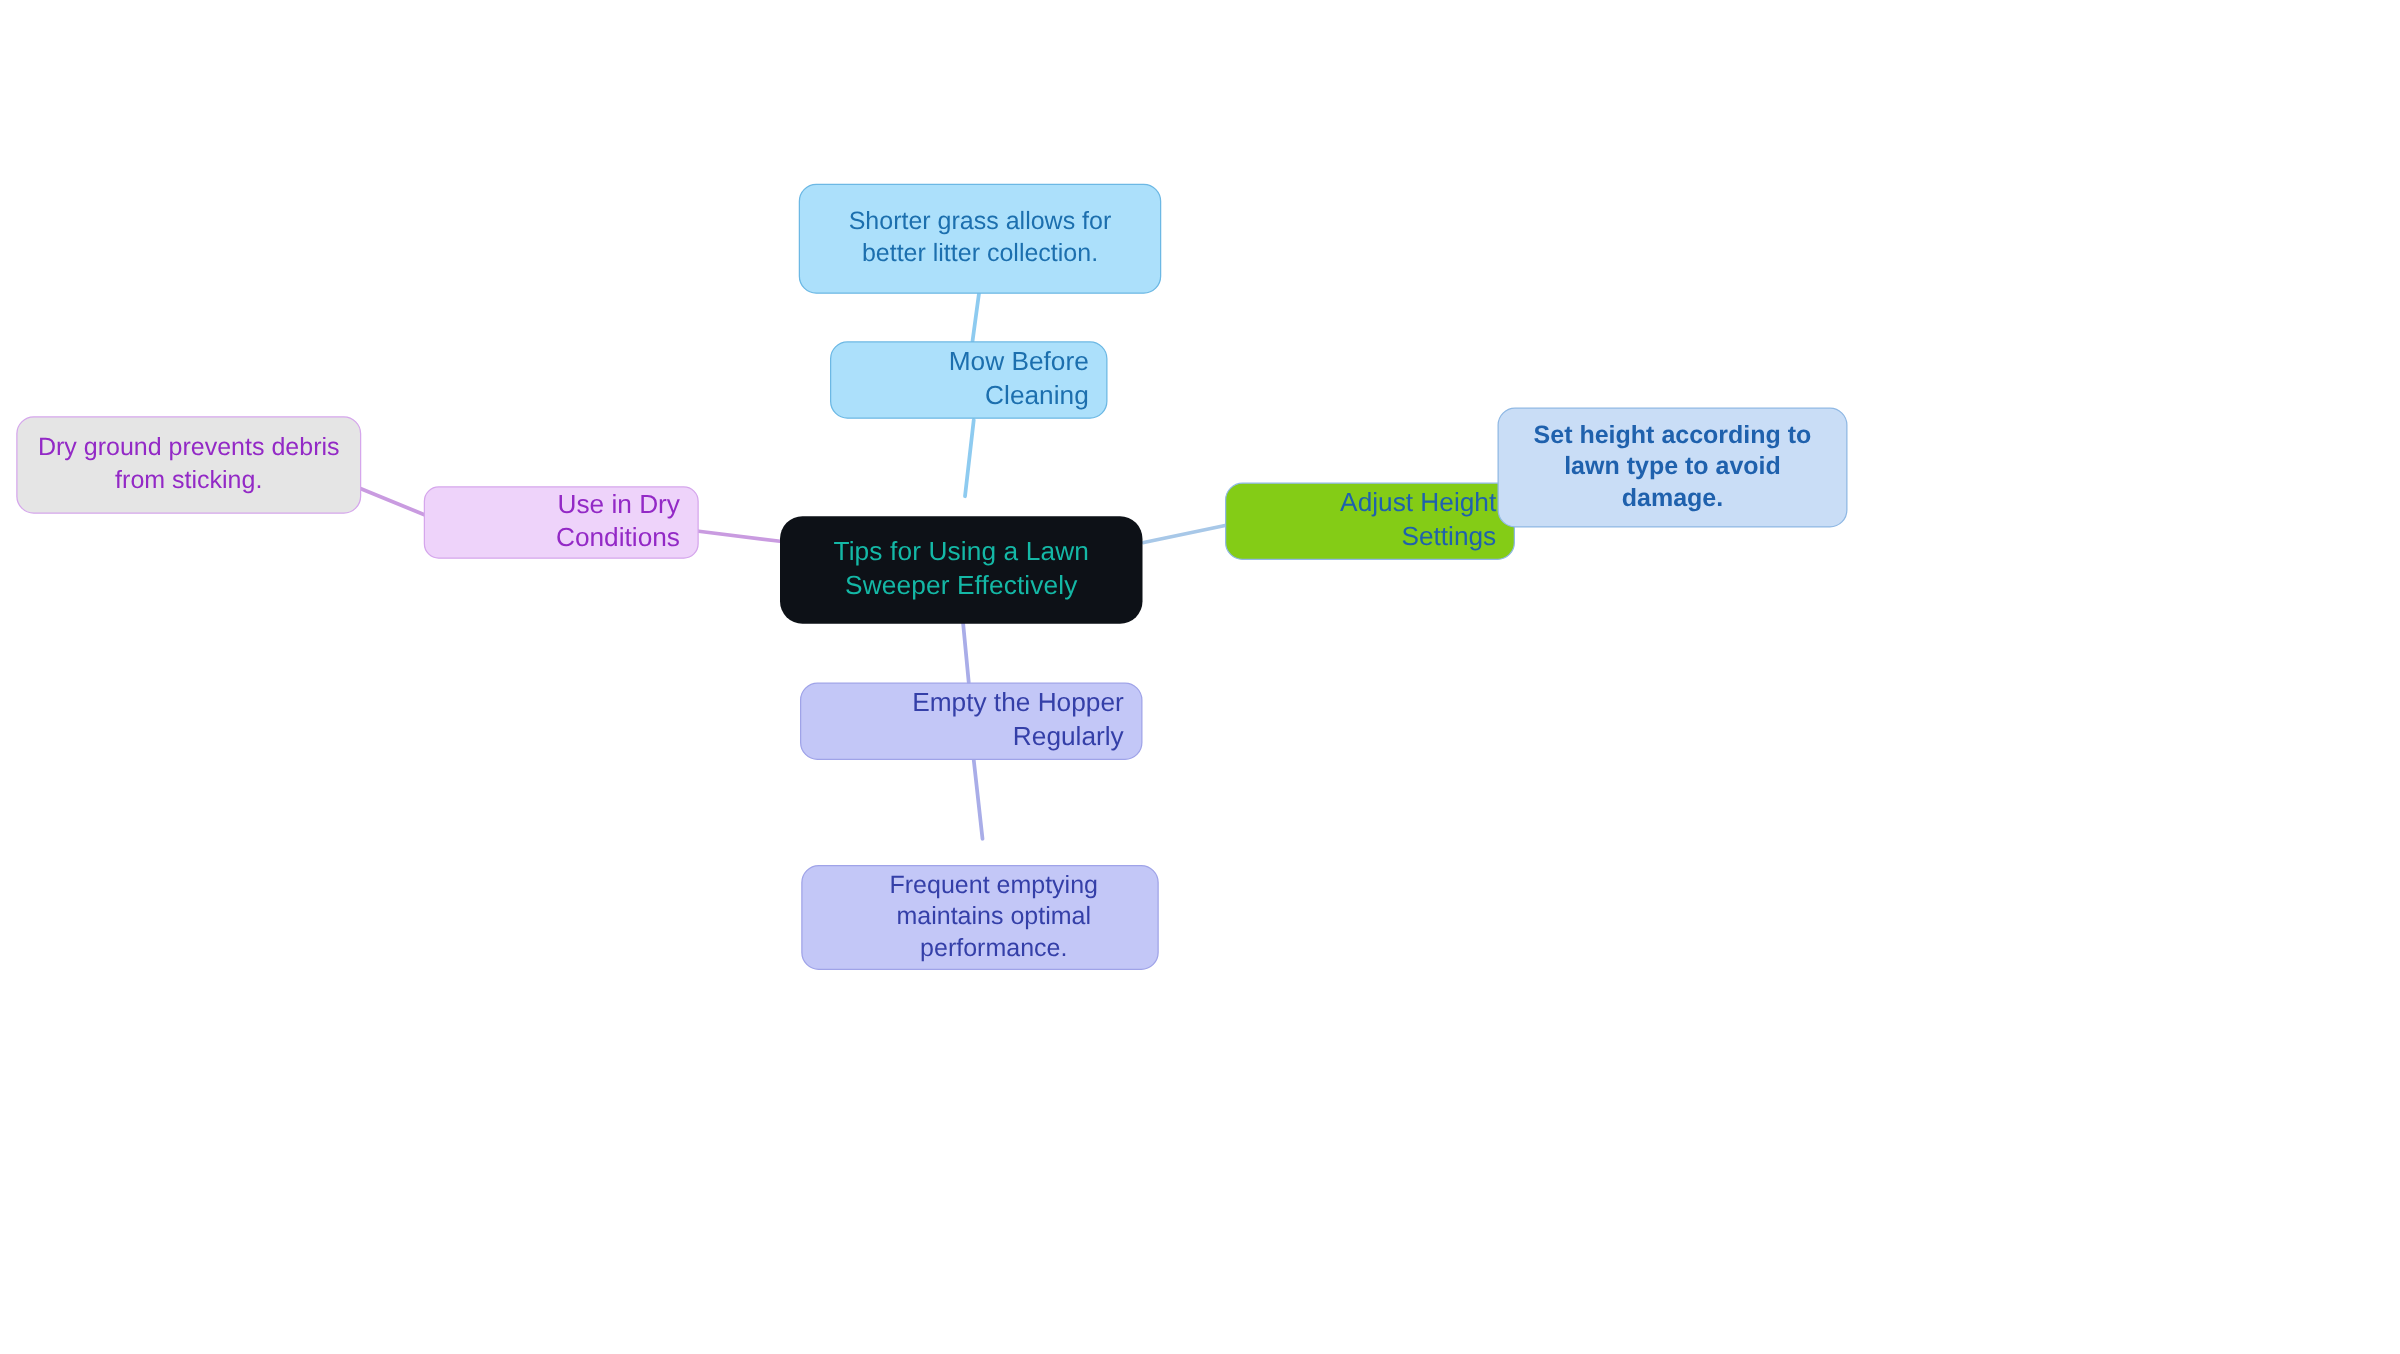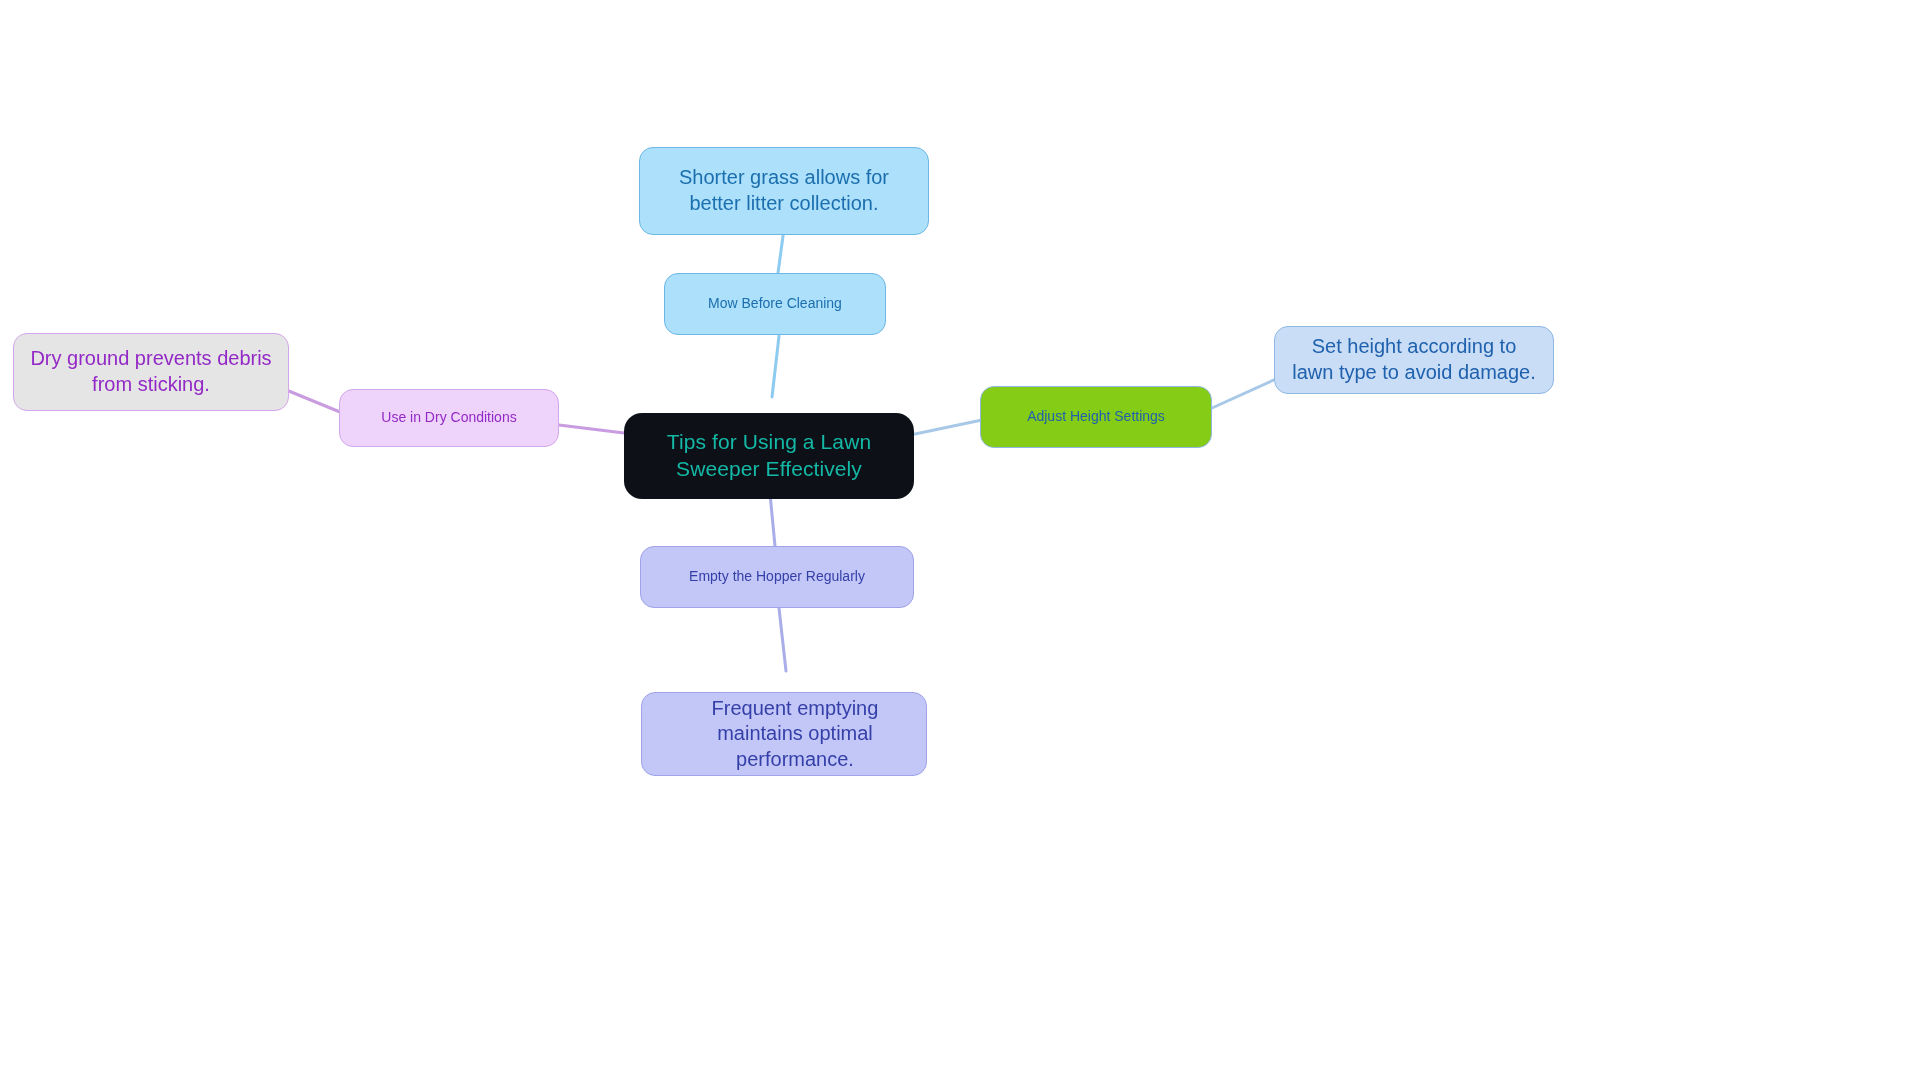--- a/index.html
+++ b/index.html
@@ -37,23 +37,24 @@
   }
   .node.root {
     background: #0d1117;
     color: #ffffff;
     border: none;
     border-radius: 18px;
     font-size: 21px;
     letter-spacing: .1px;
   }
   .node.branch {
-    font-size: 14px;
+    font-size: 21px;
     border-width: 1px;
     border-style: solid;
+    text-align: right;
   }
   .node.leaf {
     font-size: 20px;
     border-width: 1px;
     border-style: solid;
     margin-top: 21px;
   }
 </style>
 </head>
 <body style="background: rgb(255, 255, 255);">
@@ -78,31 +79,31 @@
   <div class="node branch" style="left: 664px; top: 273px; width: 222px; height: 62px; background: rgb(172, 224, 251); color: rgb(28, 111, 174); border-color: rgb(108, 184, 228);">
     <span>Mow Before Cleaning</span>
   </div>
   <div class="node leaf" style="left: 639px; top: 126px; width: 290px; height: 88px; background: rgb(172, 224, 251); color: rgb(28, 111, 174); border-color: rgb(108, 184, 228);">
     <span>Shorter grass allows for better litter collection.</span>
   </div>
 
   <div class="node branch" style="left: 980px; top: 386px; width: 232px; height: 62px; background: #84cc16; color: rgb(31, 97, 173); border-color: rgb(143, 184, 228);">
     <span>Adjust Height Settings</span>
   </div>
-  <div class="node leaf" style="left: 1274px; top: 305px; width: 280px; height: 68px; background: rgb(201, 221, 246); color: rgb(31, 97, 173); border-color: rgb(143, 184, 228);">
+  <div class="node leaf" style="left: 1198px; top: 305px; width: 280px; height: 96px; background: rgb(201, 221, 246); color: rgb(31, 97, 173); border-color: rgb(143, 184, 228); font-weight: bold;">
     <span>Set height according to lawn type to avoid damage.</span>
   </div>
 
   <div class="node branch" style="left: 640px; top: 546px; width: 274px; height: 62px; background: rgb(195, 199, 247); color: rgb(52, 63, 168); border-color: rgb(159, 163, 232);">
     <span>Empty the Hopper Regularly</span>
   </div>
   <div class="node leaf" style="left: 641px; top: 671px; width: 286px; height: 84px; background: rgb(195, 199, 247); color: rgb(52, 63, 168); border-color: rgb(159, 163, 232); padding-left: 36px;">
     <span>Frequent emptying maintains optimal performance.</span>
   </div>
 
-  <div class="node branch" style="left: 339px; top: 389px; width: 220px; height: 58px; background: rgb(238, 211, 250); color: rgb(147, 41, 198); border-color: rgb(213, 166, 236);">
+  <div class="node branch" style="left: 339px; top: 389px; width: 220px; height: 58px; background: rgb(238, 211, 250); color: rgb(147, 41, 198); border-color: rgb(213, 166, 236); border-radius: 12px;">
     <span>Use in Dry Conditions</span>
   </div>
   <div class="node leaf" style="left: 13px; top: 312px; width: 276px; height: 78px; background: #e5e5e5; color: rgb(147, 41, 198); border-color: rgb(213, 166, 236);">
     <span>Dry ground prevents debris from sticking.</span>
   </div>
 
 </div>
 
 </body></html>

